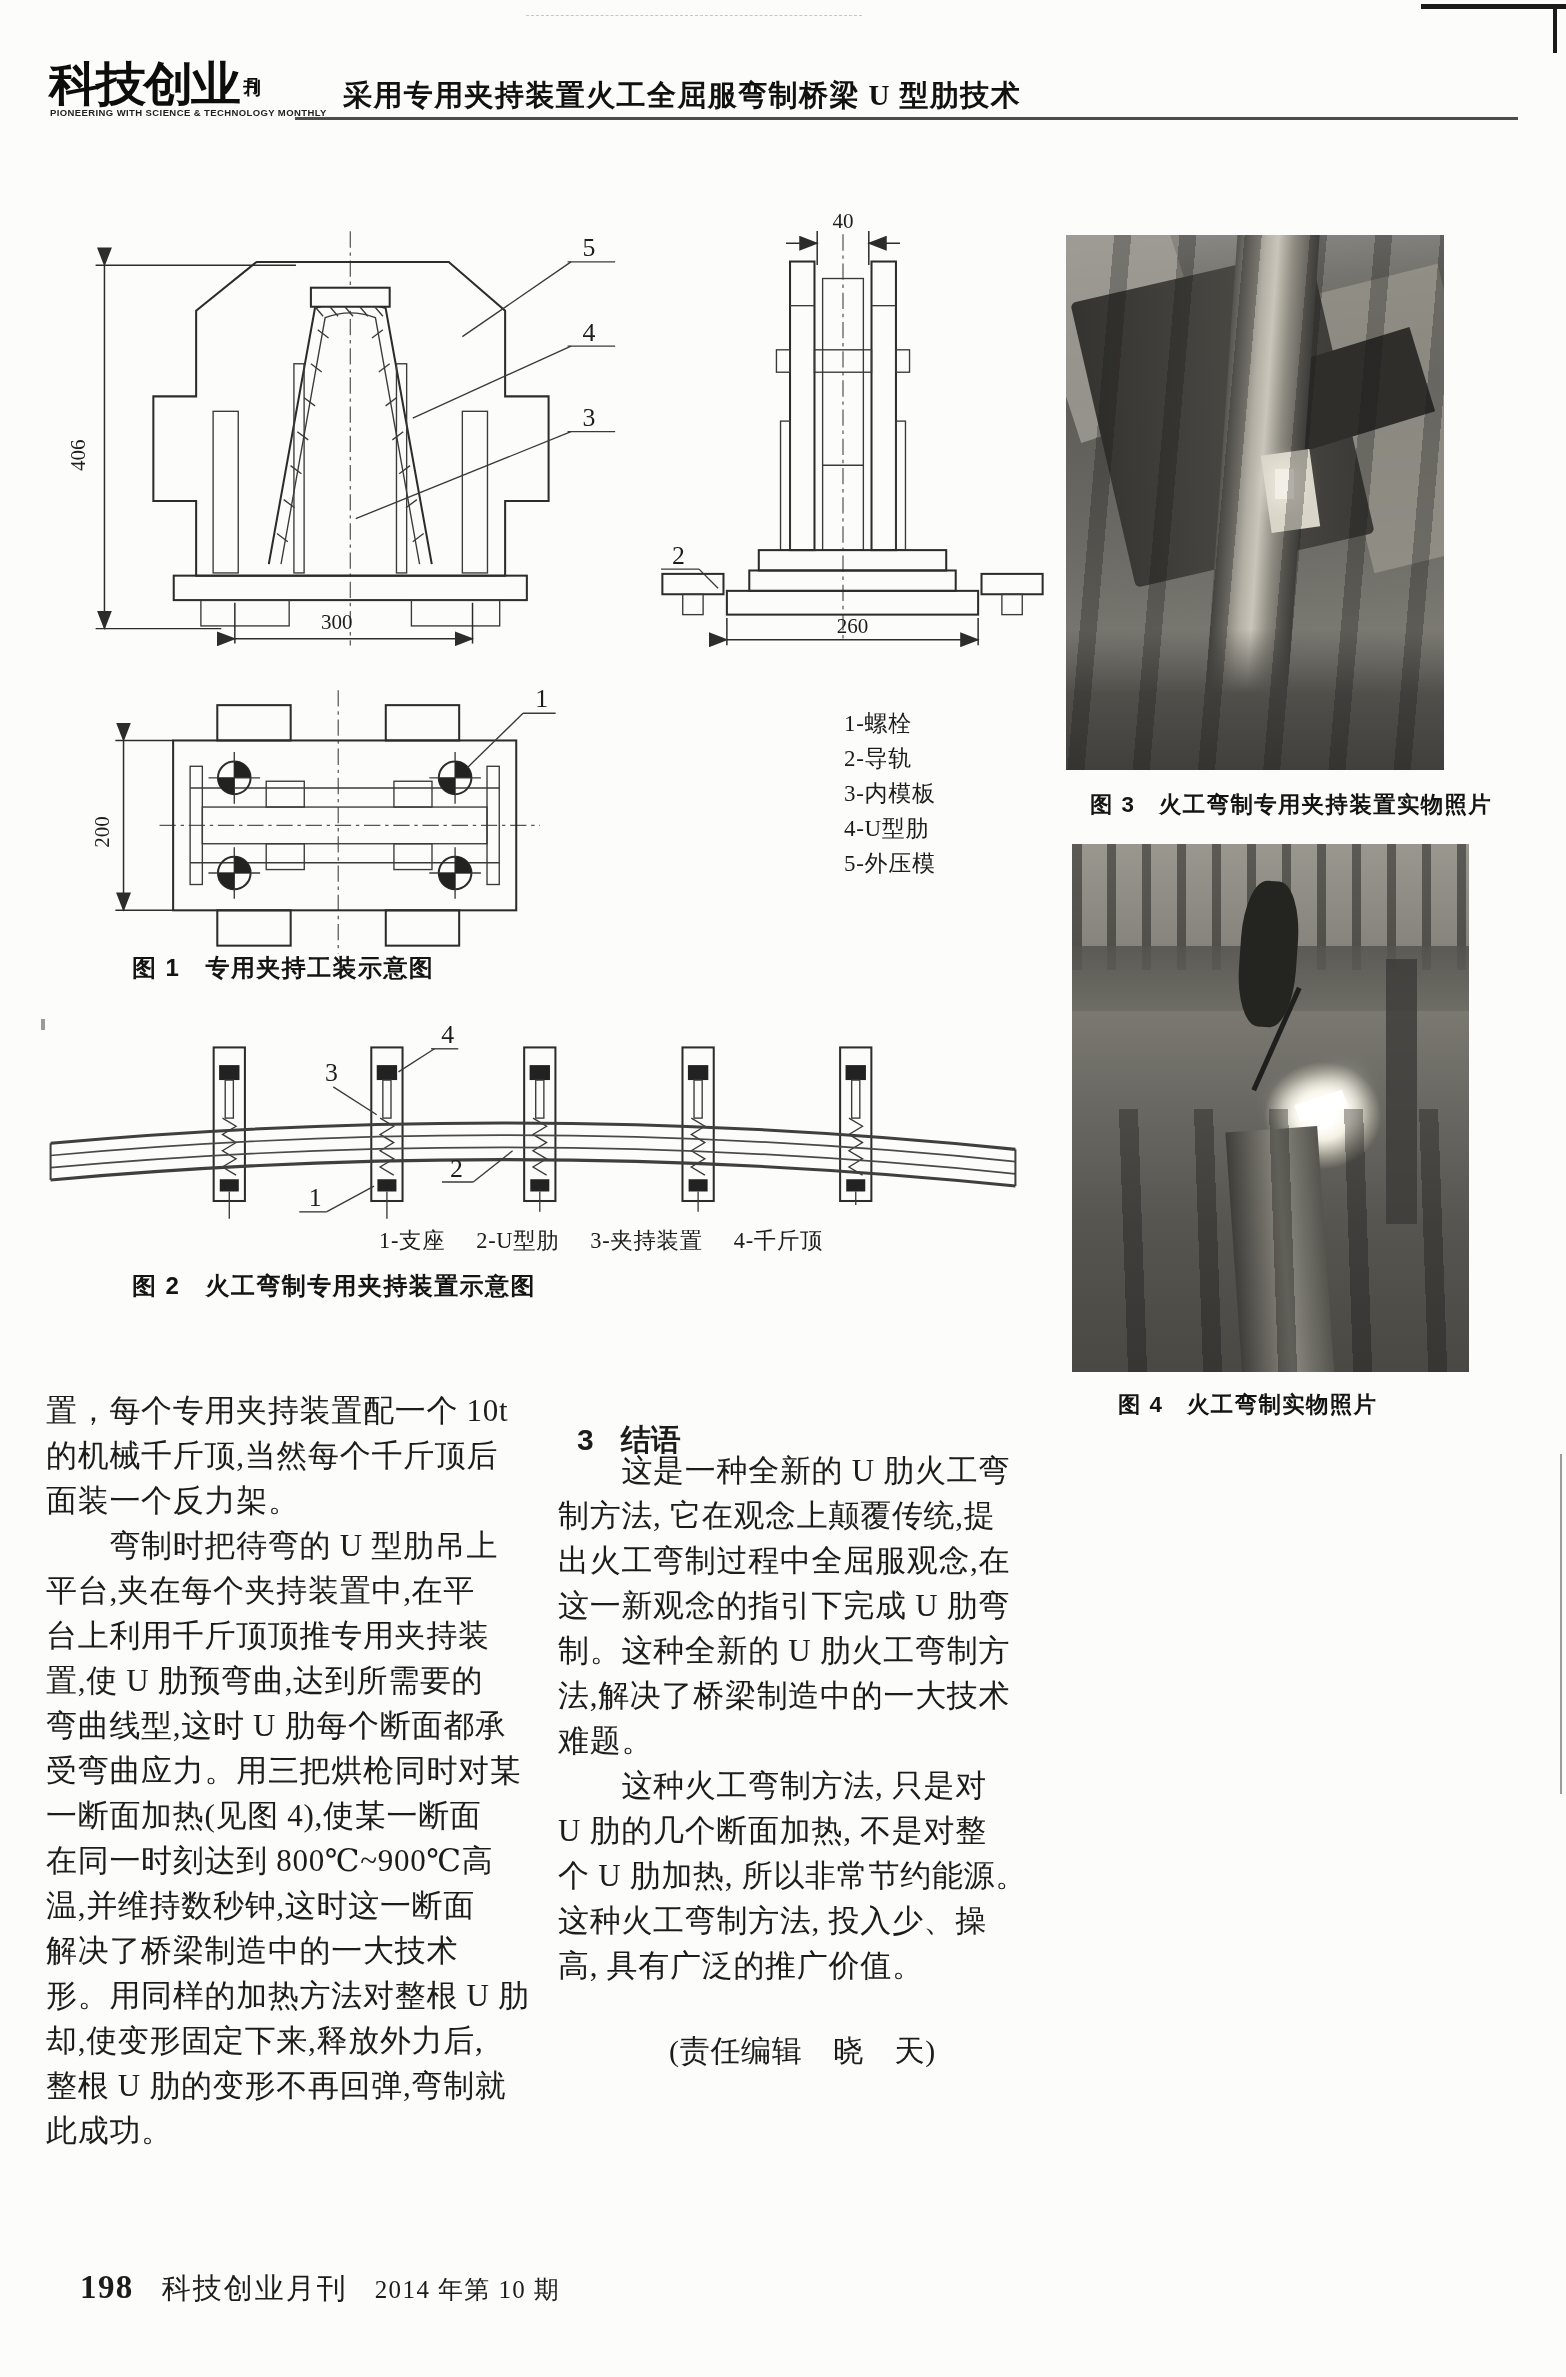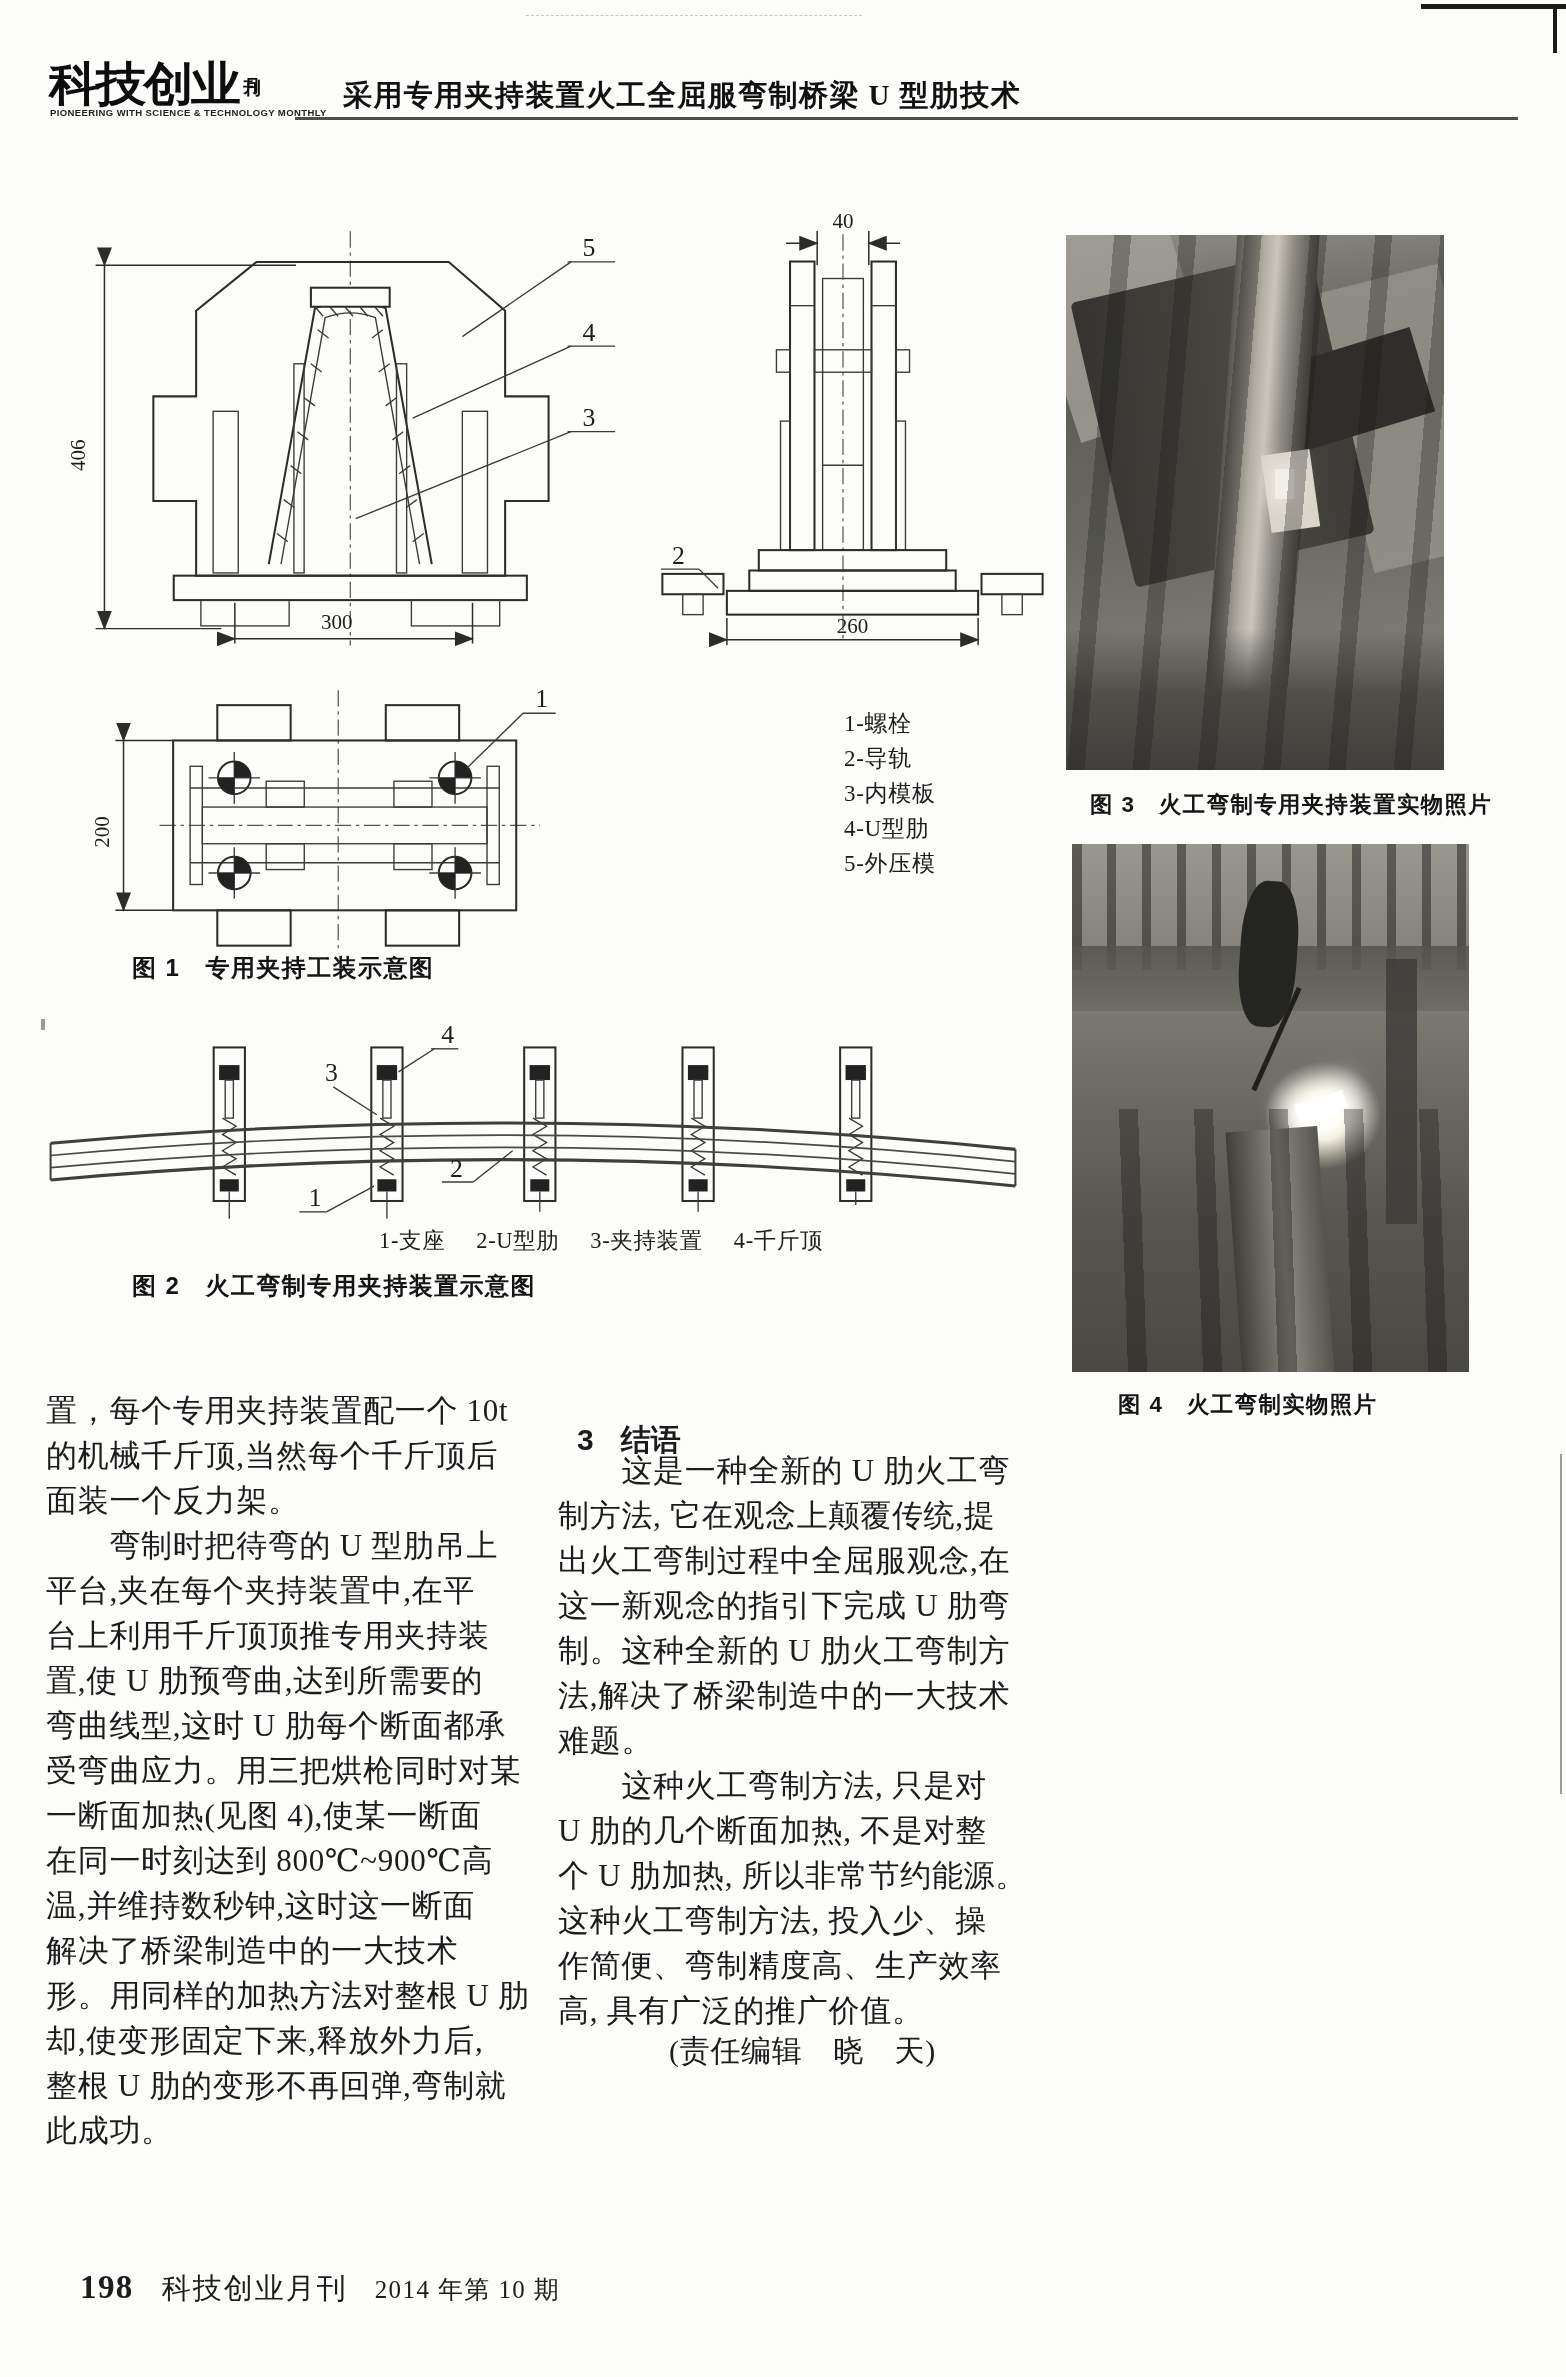--- a/index.html
+++ b/index.html
@@ -386,21 +386,20 @@
       <div class="t-line">制方法, 它在观念上颠覆传统,提</div>
       <div class="t-line">出火工弯制过程中全屈服观念,在</div>
       <div class="t-line">这一新观念的指引下完成 U 肋弯</div>
       <div class="t-line">制。这种全新的 U 肋火工弯制方</div>
       <div class="t-line">法,解决了桥梁制造中的一大技术</div>
       <div class="t-line">难题。</div>
       <div class="t-line">　　这种火工弯制方法, 只是对</div>
       <div class="t-line">U 肋的几个断面加热, 不是对整</div>
       <div class="t-line">个 U 肋加热, 所以非常节约能源。</div>
       <div class="t-line">这种火工弯制方法, 投入少、操</div>
-      <div class="t-line">作简便、弯制精度高、生产效率</div>
       <div class="t-line">高, 具有广泛的推广价值。</div>
     </div>
   <div class="abs byline" style="left:669px;top:2031px;">(责任编辑　晓　天)</div>
 
   <div class="abs footer" style="left:80px;top:2269px;">
     <span class="page-num">198</span>
     <span class="footer-journal">科技创业月刊</span>
     <span class="footer-issue">2014 年第 10 期</span>
   </div>
 

